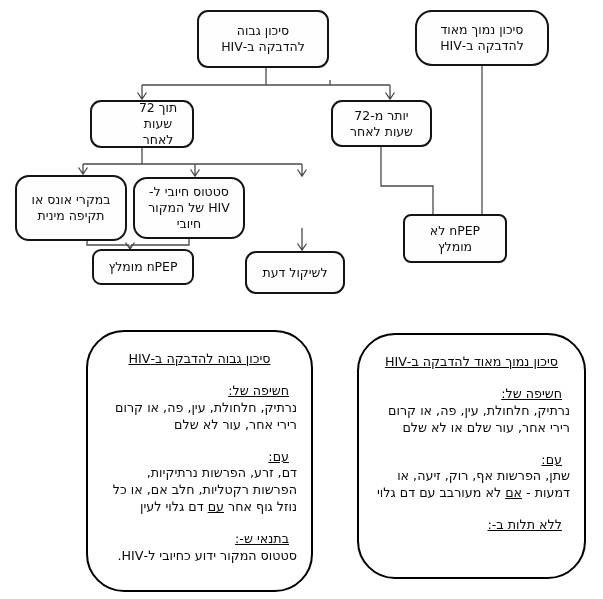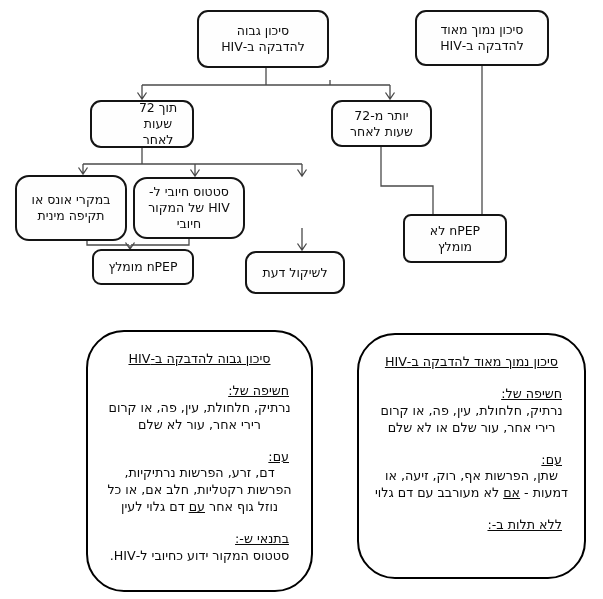--- a/index.html
+++ b/index.html
@@ -14,41 +14,41 @@
 
   .node{
     position:absolute;box-sizing:border-box;
     border:2.5px solid #141414;border-radius:11px;background:#fefefe;
     display:flex;align-items:center;justify-content:center;
     direction:rtl;font-size:12.5px;line-height:1.28;color:#0d0d0d;
   }
   .node .nt{white-space:pre-line;text-align:center;}
 
   .n-a{left:197px;top:10px;width:132px;height:58px;}
-  .n-b{left:415px;top:10px;width:134px;height:56px;}
+  .n-b{left:415px;top:10px;width:134px;height:56px;border-radius:17px;}
   .n-c{left:90px;top:100px;width:104px;height:48px;padding-left:32px;}
   .n-d{left:331px;top:100px;width:101px;height:47px;}
   .n-e{left:15px;top:175px;width:112px;height:66px;border-radius:14px;}
   .n-f{left:133px;top:177px;width:112px;height:62px;border-radius:14px;}
   .n-g{left:253px;top:177px;width:124px;height:51px;}
   .n-h{left:403px;top:214px;width:104px;height:49px;border-radius:8px;}
   .n-i{left:92px;top:249px;width:102px;height:36px;border-radius:9px;}
   .n-j{left:245px;top:251px;width:100px;height:43px;}
 
   .panel{
     position:absolute;box-sizing:border-box;
     border:2px solid #000;border-radius:38px;background:#fff;
     direction:rtl;font-size:12.7px;line-height:1.33;color:#0a0a0a;
     padding:6px 14px;
   }
   .p-left{left:86px;top:330px;width:227px;height:262px;}
   .p-right{left:357px;top:333px;width:229px;height:246px;}
   .ttl{margin:13px 0 0;text-align:center;text-decoration:underline;}
   .hd{margin:15px 8px 0 0;text-decoration:underline;}
-  .bd{margin:0;text-align:center;white-space:pre-line;}
+  .bd{margin:0;text-align:right;white-space:pre-line;}
   .u{text-decoration:underline;}
 </style>
 </head>
 <body>
 
 <div class="stage">
 
   <svg class="wires" viewBox="0 0 603 599" aria-hidden="true">
     <path d="M266 68 V85"></path>
     <path d="M142 85 H390"></path>

